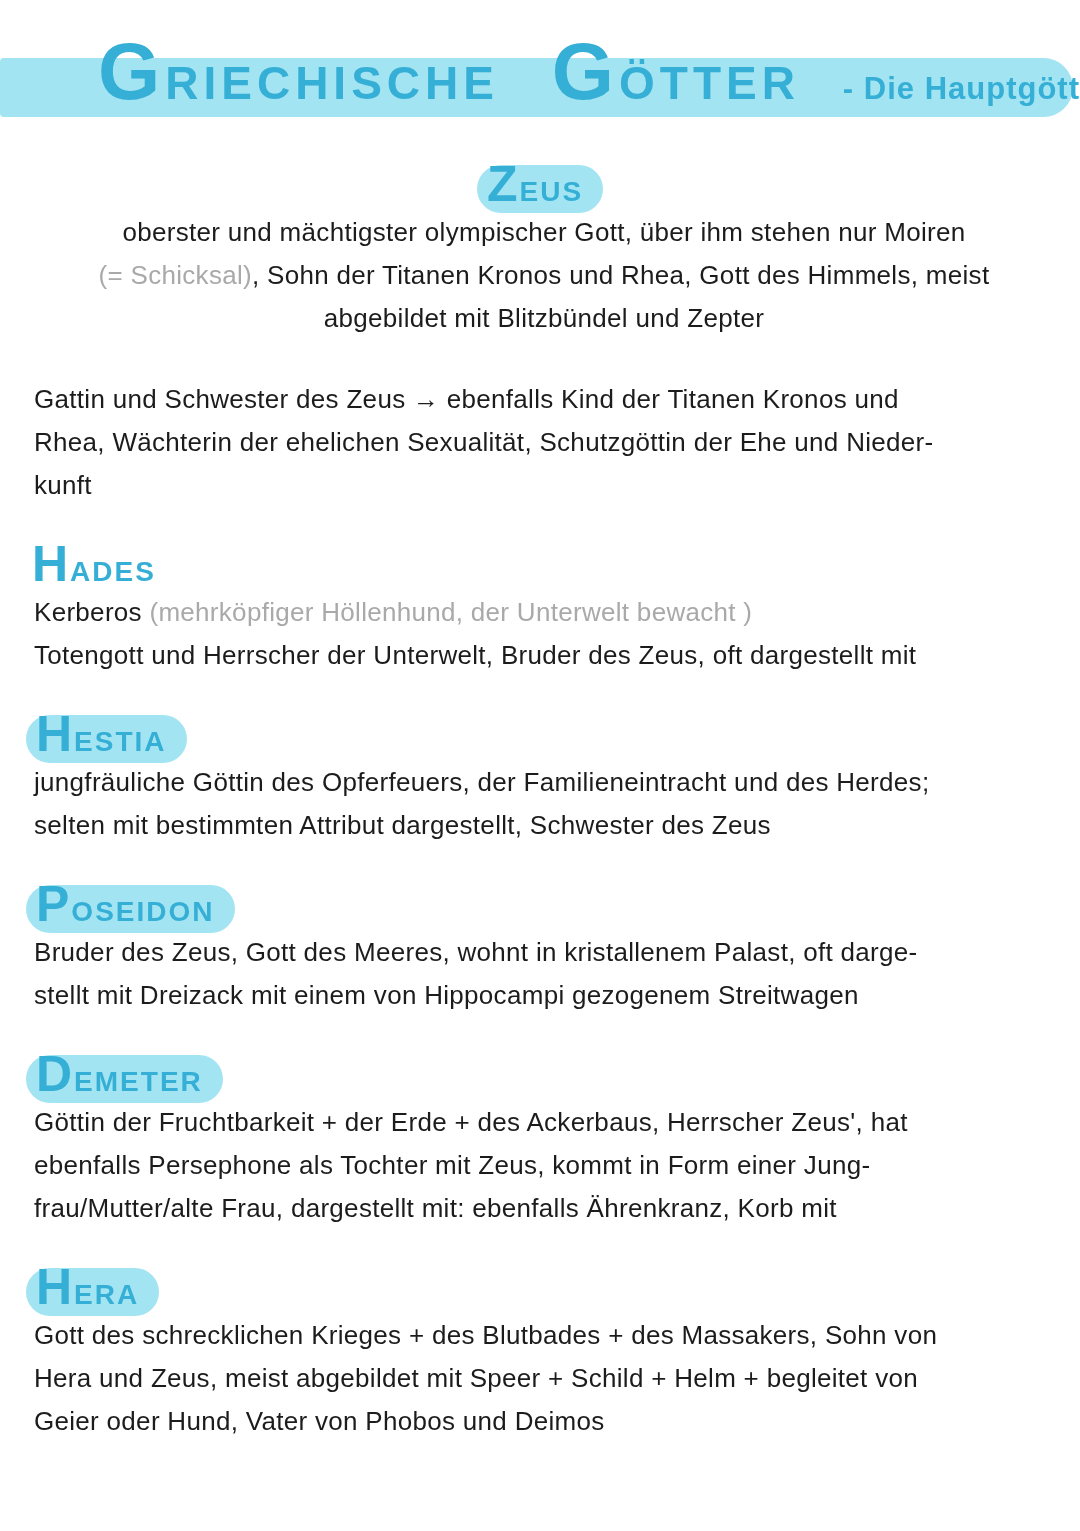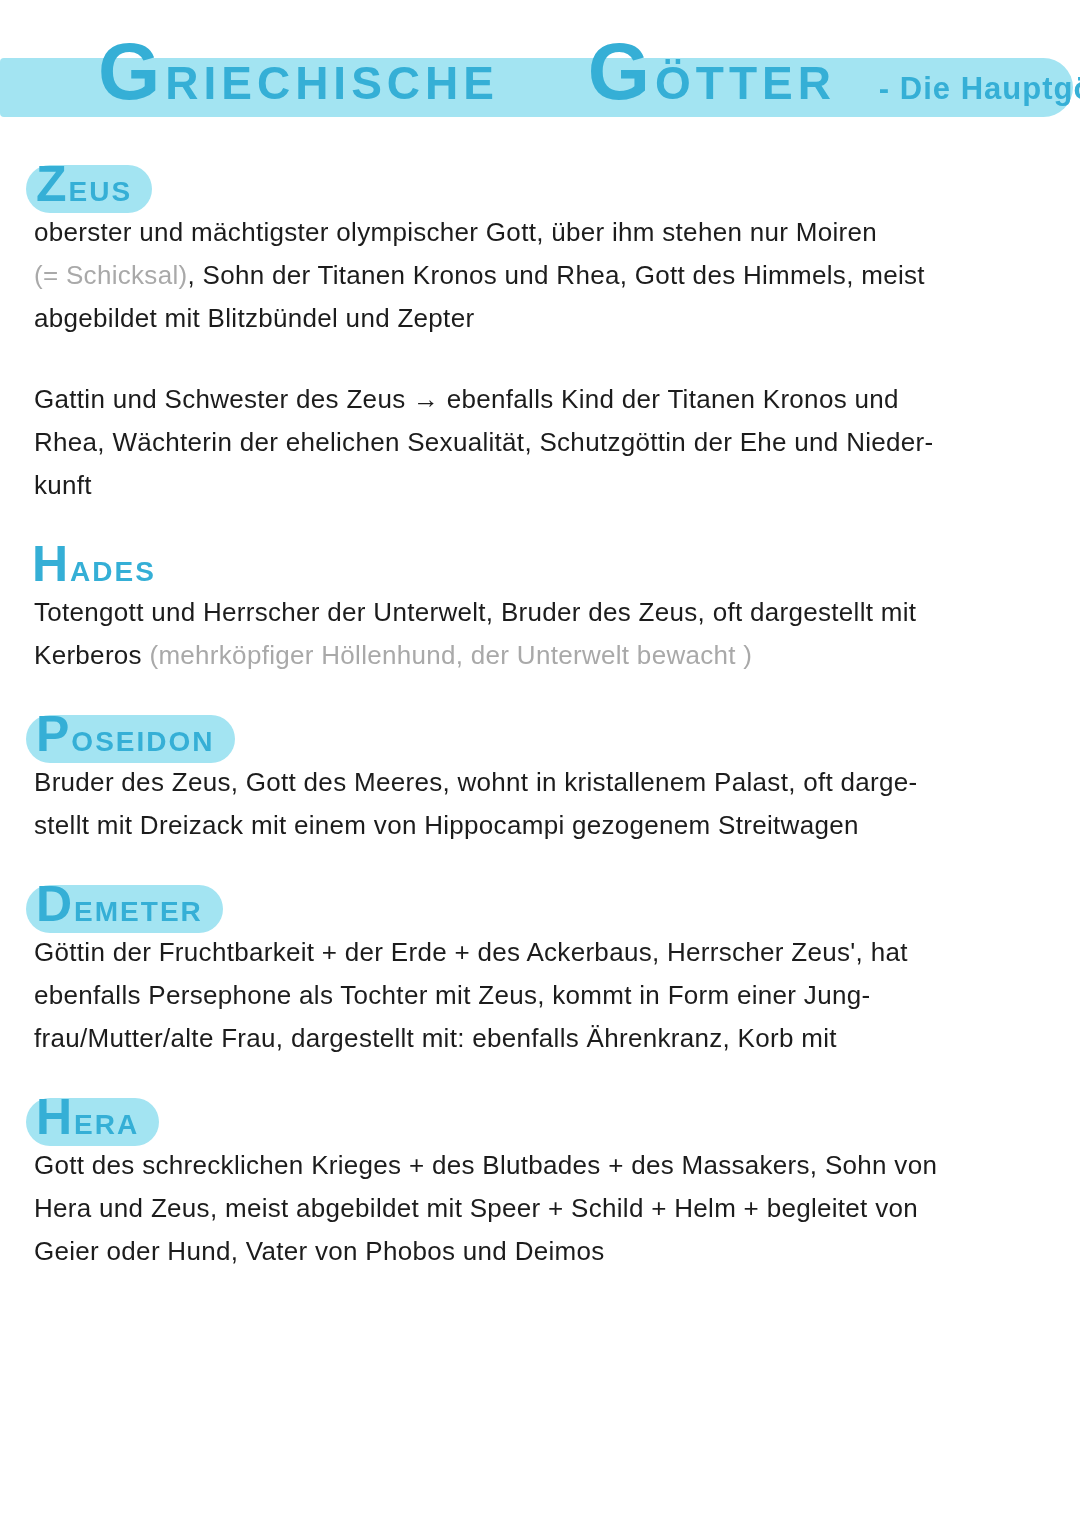--- a/index.html
+++ b/index.html
@@ -32,34 +32,34 @@
   .title-line { line-height: 40px; white-space: nowrap; }
   .title-word {
     display: inline-block;
     font-size: 46px;
     font-weight: bold;
     letter-spacing: 5px;
     color: var(--cyan);
     line-height: 40px;
   }
   .title-word::first-letter { font-size: 80px; }
-  .title-word + .title-word { margin-left: 80px; }
+  .title-word + .title-word { margin-left: 44px; }
   .subtitle {
     display: inline-block;
     font-size: 31px;
     font-weight: bold;
     letter-spacing: 1px;
     color: var(--cyan);
     margin-left: 34px;
   }
 
   
   #sections { padding: 0 26px; }
   .god-section { margin-top: 38px; }
-  .god-section:first-child { margin-top: 48px; }
+  .god-section:first-child { margin-top: 48px; text-align: center; }
   .god-header { height: 40px; margin-bottom: 6px; overflow: visible; }
   .god-name {
     display: inline-block;
     font-size: 28px;
     font-weight: bold;
     letter-spacing: 2px;
     color: var(--cyan);
     line-height: 38px;
     padding: 0 6px;
     vertical-align: bottom;
@@ -112,25 +112,34 @@
           <div class="line"><span>Rhea, Wächterin der ehelichen Sexualität, Schutzgöttin der Ehe und Nieder-</span></div>
           <div class="line"><span>kunft</span></div>
         </div>
   </section>
 
   <section class="god-section">
     <div class="god-header">
       <span class="god-name">HADES</span>
     </div>
     <div class="god-body">
+          <div class="line"><span>Kerberos </span><span class="muted">(mehrköpfiger Höllenhund, der Unterwelt bewacht )</span></div>
           <div class="line"><span>Totengott und Herrscher der Unterwelt, Bruder des Zeus, oft dargestellt mit</span></div>
-          <div class="line"><span>Kerberos </span><span class="muted">(mehrköpfiger Höllenhund, der Unterwelt bewacht )</span></div>
         </div>
   </section>
 
+  <section class="god-section">
+    <div class="god-header">
+      <span class="god-name pill">HESTIA</span>
+    </div>
+    <div class="god-body">
+          <div class="line"><span>jungfräuliche Göttin des Opferfeuers, der Familieneintracht und des Herdes;</span></div>
+          <div class="line"><span>selten mit bestimmten Attribut dargestellt, Schwester des Zeus</span></div>
+        </div>
+  </section>
 
   <section class="god-section">
     <div class="god-header">
       <span class="god-name pill">POSEIDON</span>
     </div>
     <div class="god-body">
           <div class="line"><span>Bruder des Zeus, Gott des Meeres, wohnt in kristallenem Palast, oft darge-</span></div>
           <div class="line"><span>stellt mit Dreizack mit einem von Hippocampi gezogenem Streitwagen</span></div>
         </div>
   </section>

